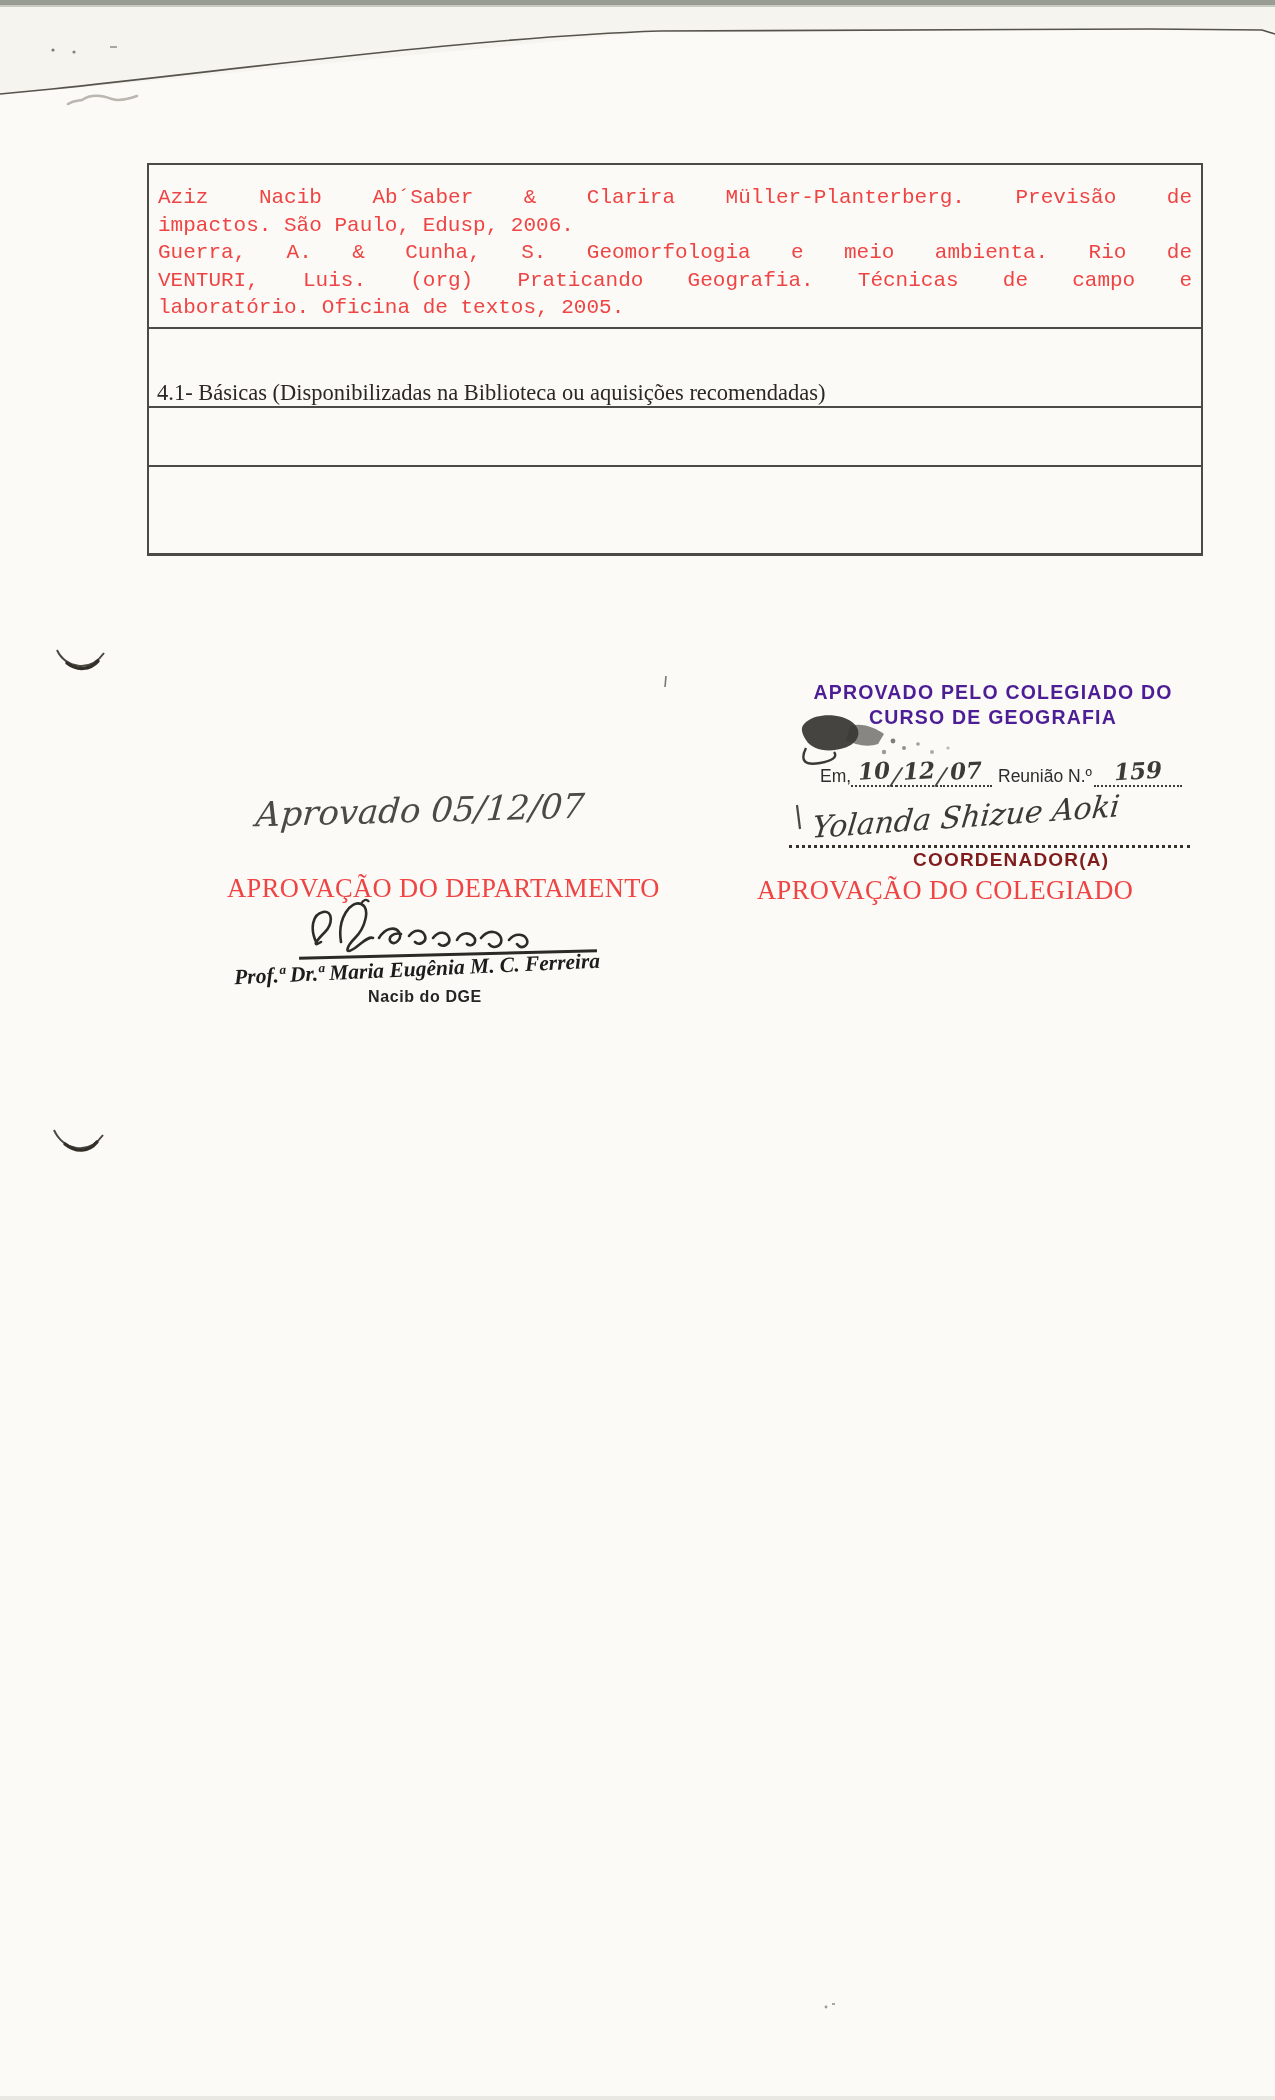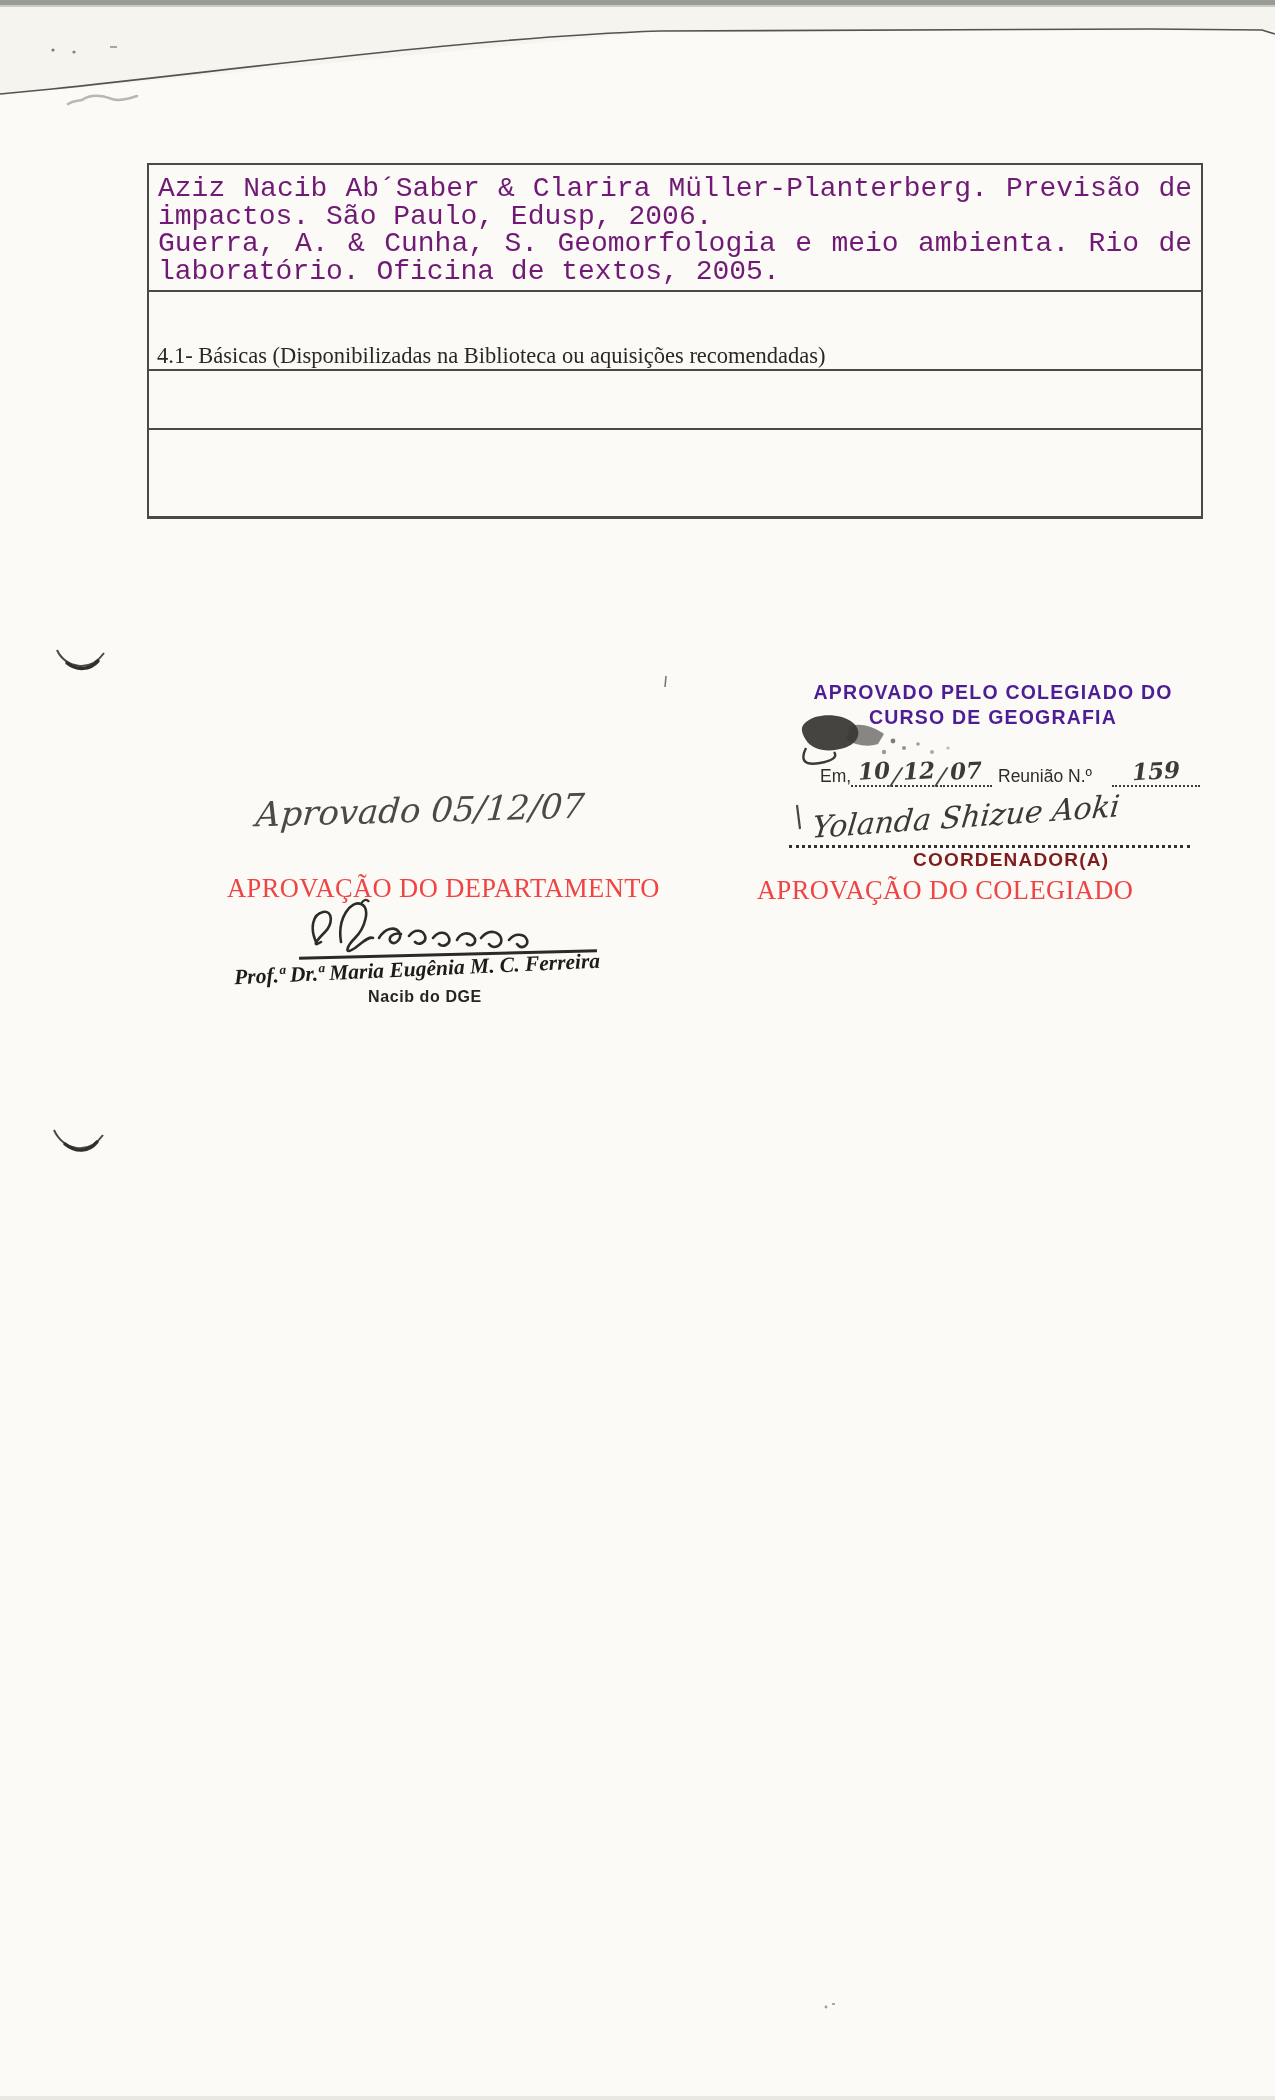--- a/index.html
+++ b/index.html
@@ -10,23 +10,23 @@
   }
   .artifacts{position:absolute; left:0; top:0; pointer-events:none;}
 
   
   .ref-table{
     position:absolute; left:147px; top:163px; width:1056px;
     border:2px solid #4b4a44; border-bottom-width:3px;
     background:transparent; box-sizing:border-box;
   }
   .refs{
-    padding:10px 9px 5px 9px; border-bottom:2px solid #4b4a44;
+    padding:19px 9px 5px 9px; border-bottom:2px solid #4b4a44;
     font-family:"Liberation Mono", monospace;
-    font-size:28px; line-height:27.5px; color:#701a75;
+    font-size:21px; line-height:27.5px; color:#ef4444;
     white-space:nowrap;
   }
   .ref-line.just{
     white-space:normal;
     text-align:justify; text-align-last:justify;
   }
   .sec-row{
     height:31px; border-bottom:2px solid #4b4a44;
     font-family:"Liberation Serif", serif;
     font-size:22.5px; line-height:31px; color:#2b2823;
@@ -65,21 +65,21 @@
   }
   .stamp-title.l1{top:681px;}
   .stamp-title.l2{top:706px;}
 
   .em-row{
     position:absolute; left:820px; top:757px; display:flex; align-items:flex-end;
     font-family:"Liberation Sans", sans-serif; font-size:17.5px; color:#2e2d2b;
     height:30px;
   }
   .em-label{line-height:22px;}
-  .em-label.reuniao{margin-left:6px; margin-right:20px;}
+  .em-label.reuniao{margin-left:6px; margin-right:2px;}
   .dot-seg{
     position:relative; display:inline-block; height:22px;
     border-bottom:2.5px dotted #3a3a38; box-sizing:border-box;
   }
   .dot-seg .num{
     position:absolute; left:50%; bottom:1px; transform:translateX(-50%) rotate(-3deg);
     font-size:23px; font-weight:bold; color:#3d3b36;
   }
   .w1{width:46px;} .w2{width:46px;} .w3{width:52px;} .w4{width:88px;}
   .hw.slash{font-size:25px; line-height:20px; margin:0 -5px; transform:rotate(6deg); z-index:2;}
@@ -146,20 +146,21 @@
     <circle cx="826" cy="2007" r="1.4" fill="#9b9a94"></circle>
     <rect x="832" y="2003" width="3" height="2" fill="#aaa8a2"></rect>
     <rect x="0" y="2096" width="1275" height="4" fill="#e9e8e2"></rect>
   </svg>
 
   <div class="ref-table">
     <div class="refs">
       <div class="ref-line just">Aziz Nacib Ab´Saber &amp; Clarira Müller-Planterberg. Previsão de</div>
       <div class="ref-line">impactos. São Paulo, Edusp, 2006.</div>
       <div class="ref-line just">Guerra, A. &amp; Cunha, S. Geomorfologia e meio ambienta. Rio de</div>
+      <div class="ref-line just">VENTURI, Luis. (org) Praticando Geografia. Técnicas de campo e</div>
       <div class="ref-line">laboratório. Oficina de textos, 2005.</div>
     </div>
     <div class="sec-row">
       <span>4.1- Básicas (Disponibilizadas na Biblioteca ou aquisições recomendadas)</span>
     </div>
     <div class="empty-row e1"></div>
     <div class="empty-row e2"></div>
   </div>
 
   <div>

